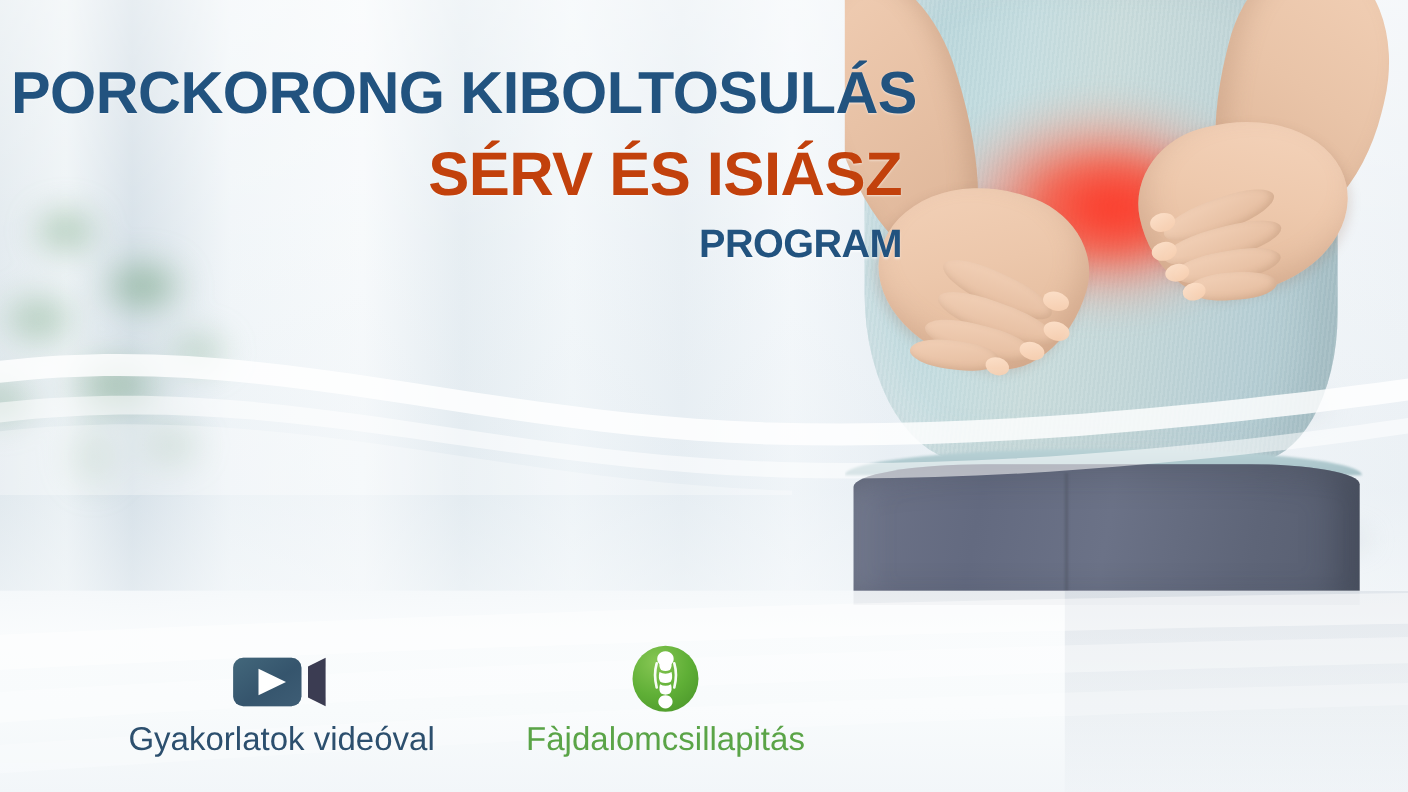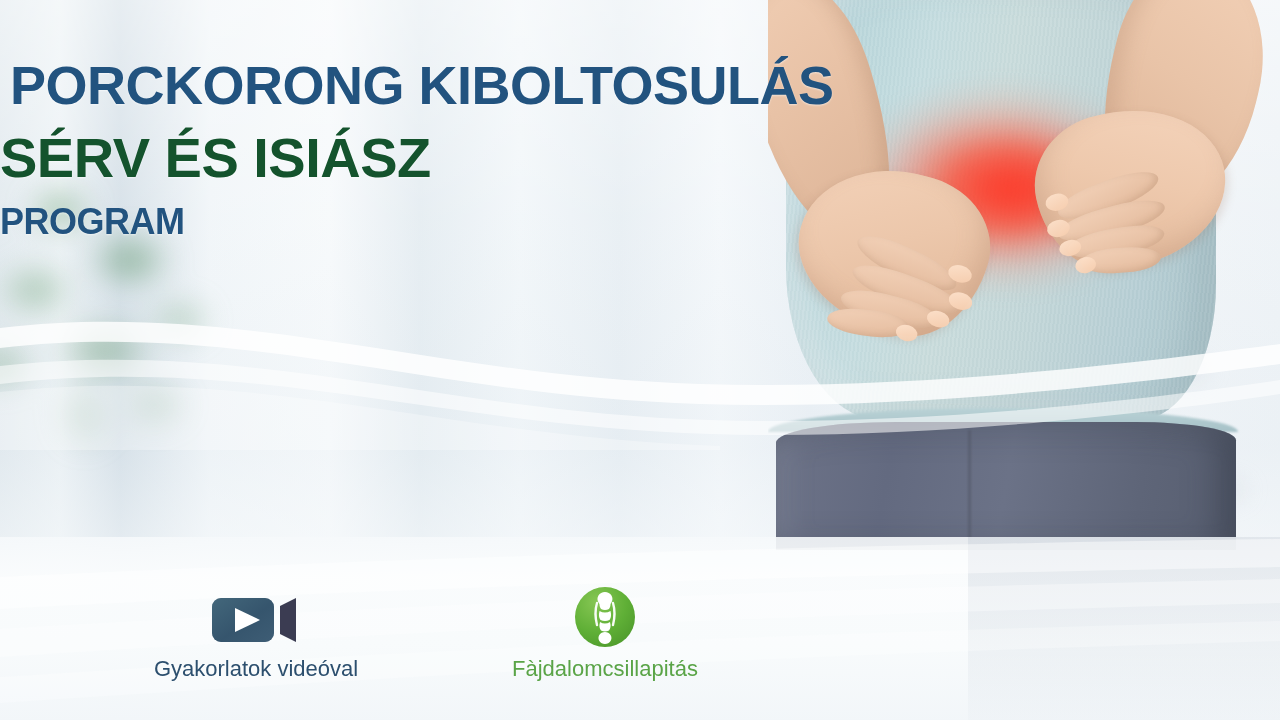--- a/index.html
+++ b/index.html
@@ -168,50 +168,50 @@
   }
   .bp-bands { position:absolute; inset:0; opacity:.85; }
   .bp-dark {
     position:absolute; left:968px; top:0; width:312px; height:183px;
     background:linear-gradient(180deg, rgba(198,206,216,0.42), rgba(226,232,238,0.18));
   }
 
   
   .titles {
     position:absolute; left:0; top:58px; width:820px;
-    text-align:left; z-index:6;
+    text-align:right; z-index:6;
   }
   .t-line {
     font-weight:bold; letter-spacing:-0.5px; line-height:1.0;
     white-space:nowrap;
   }
   .t1 {
     font-size:54px; color:#22537f; padding-left:10px;
     text-shadow:0 1px 2px rgba(255,255,255,0.55);
   }
   .t2 {
-    font-size:56px; color:#14532d; margin-top:18px;
+    font-size:56px; color:#c2410c; margin-top:18px;
     text-shadow:0 1px 2px rgba(255,255,255,0.55);
   }
   .t3 {
     font-size:36px; color:#22537f; margin-top:18px;
     text-shadow:0 1px 2px rgba(255,255,255,0.55);
   }
 
   
   .features {
     position:absolute; left:0; top:570px; width:1280px; height:150px;
     display:flex; z-index:8;
   }
   .feature { flex:0 0 auto; display:flex; flex-direction:column; align-items:center; }
   .f1 { width:420px; margin-left:46px; }
   .f2 { width:330px; margin-left:-26px; }
   .f3 { width:340px; margin-left:100px; }
   .f-icon { height:78px; display:flex; align-items:flex-end; justify-content:center; }
-  .f-label { font-size:22px; line-height:1; margin-top:10px; white-space:nowrap; }
+  .f-label { font-size:30px; line-height:1; margin-top:10px; white-space:nowrap; }
   .lab-blue  { color:#2c4f6e; }
   .lab-green { color:#5aa447; }
   .lab-orange{ color:#e8792a; }
 </style>
 </head>
 <body>
 
 <div id="poster">
 
   <div class="bg-room"></div>

